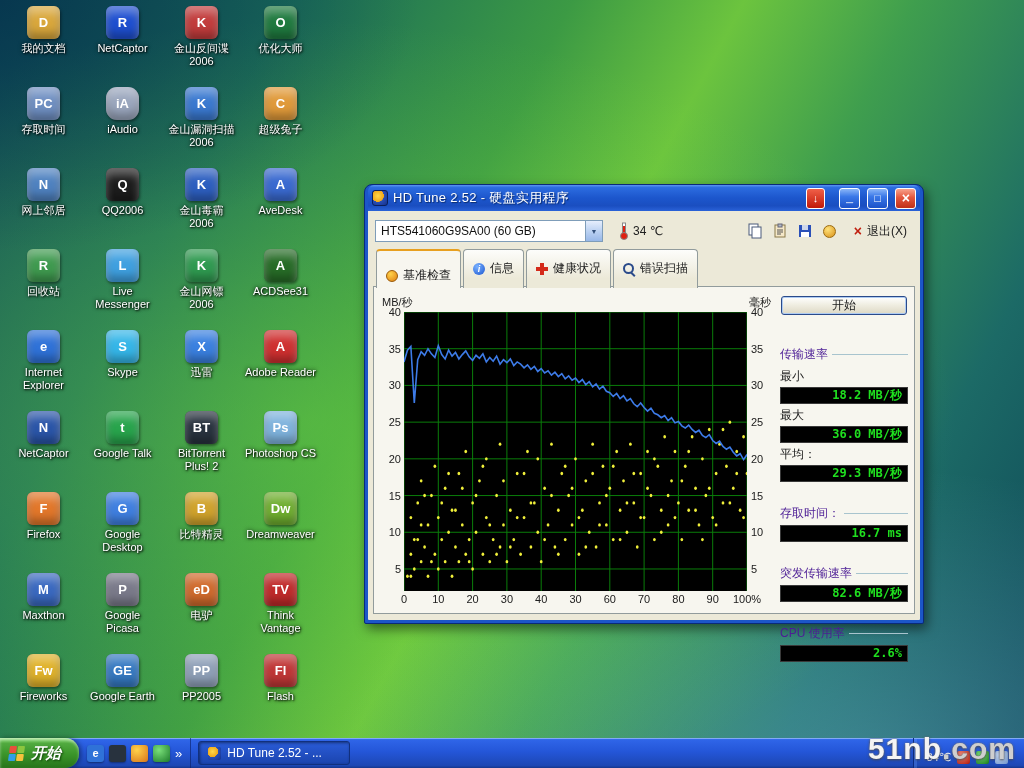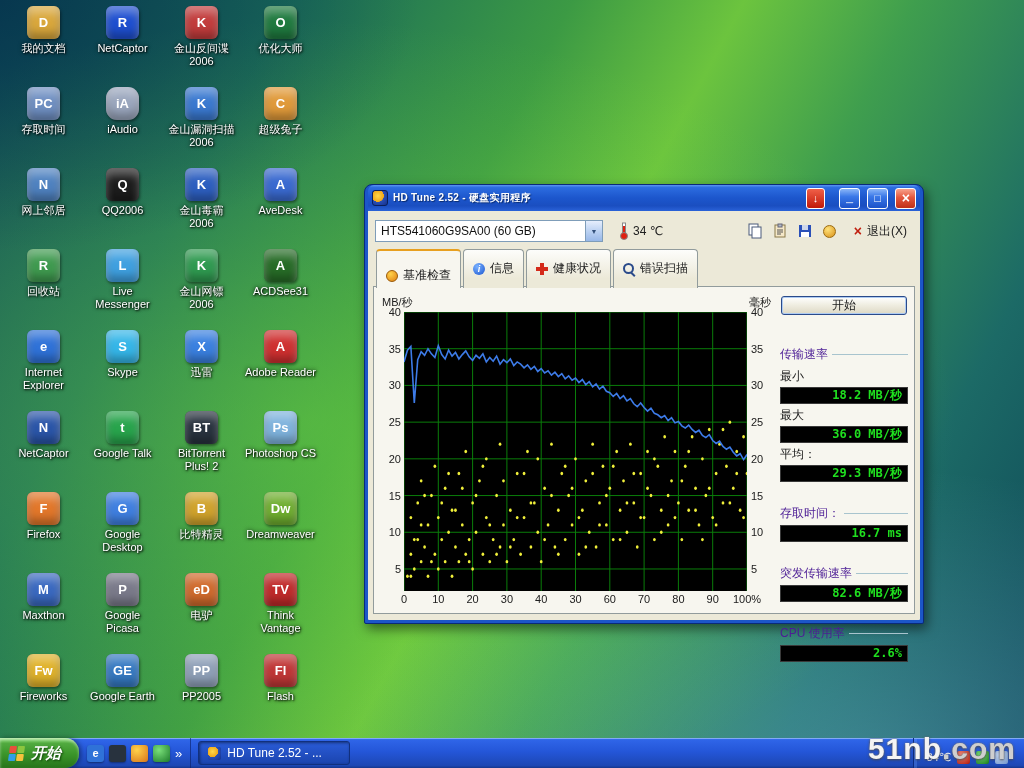--- a/index.html
+++ b/index.html
@@ -23,21 +23,21 @@
   .icon-label{margin-top:3px;font-size:11px;line-height:1.15;color:#fff;text-align:center;white-space:pre-line;
     text-shadow:1px 1px 2px #000,0 0 4px rgba(0,0,0,.9)}
 
   
   .window{position:absolute;left:364px;top:184px;width:560px;z-index:20;background:#1c56c8;
     border:1px solid #0a2a7a;border-radius:8px 8px 2px 2px;padding:0 3px 3px;box-shadow:3px 5px 12px rgba(0,0,0,.5)}
   .titlebar{height:26px;display:flex;align-items:center;gap:5px;padding:0 4px;border-radius:6px 6px 0 0;
     background:linear-gradient(180deg,#5a96f2 0%,#2c6ce0 10%,#1c56cc 50%,#1a4ec0 80%,#2a62d8 100%);color:#fff}
   .title-icon{width:16px;height:16px;border-radius:3px;flex:0 0 auto;
     background:radial-gradient(circle at 35% 35%,#ffd84a 0%,#f0a81a 45%,#2a50b8 46%,#14308a 100%);border:1px solid #0a1f5a}
-  .title-text{flex:1;font-size:10px;font-weight:bold;text-shadow:1px 1px 1px #0a2a6a;letter-spacing:.3px;white-space:nowrap;overflow:hidden}
+  .title-text{flex:1;font-size:13px;font-weight:normal;text-shadow:1px 1px 1px #0a2a6a;letter-spacing:.3px;white-space:nowrap;overflow:hidden}
   .tb-btn{width:21px;height:21px;border:1px solid #fff;border-radius:3px;display:flex;align-items:center;justify-content:center;
     font-size:11px;font-weight:bold;color:#fff;margin-left:2px;cursor:pointer;flex:0 0 auto}
   .btn-blue{background:linear-gradient(180deg,#8ab6f8 0%,#3a78e8 40%,#1c52c8 100%)}
   .btn-red{background:linear-gradient(180deg,#f8a28c 0%,#e4573e 45%,#c03018 100%)}
   .btn-skin{background:linear-gradient(180deg,#f06048 0%,#c01808 100%);margin-right:7px;width:19px}
   .glyph-min{transform:translateY(4px);font-size:10px}
   .glyph-max{font-size:11px}
   .glyph-close{font-size:14px}
 
   .client{background:#ece9d8;padding:5px 5px 6px;border-radius:0 0 1px 1px}

